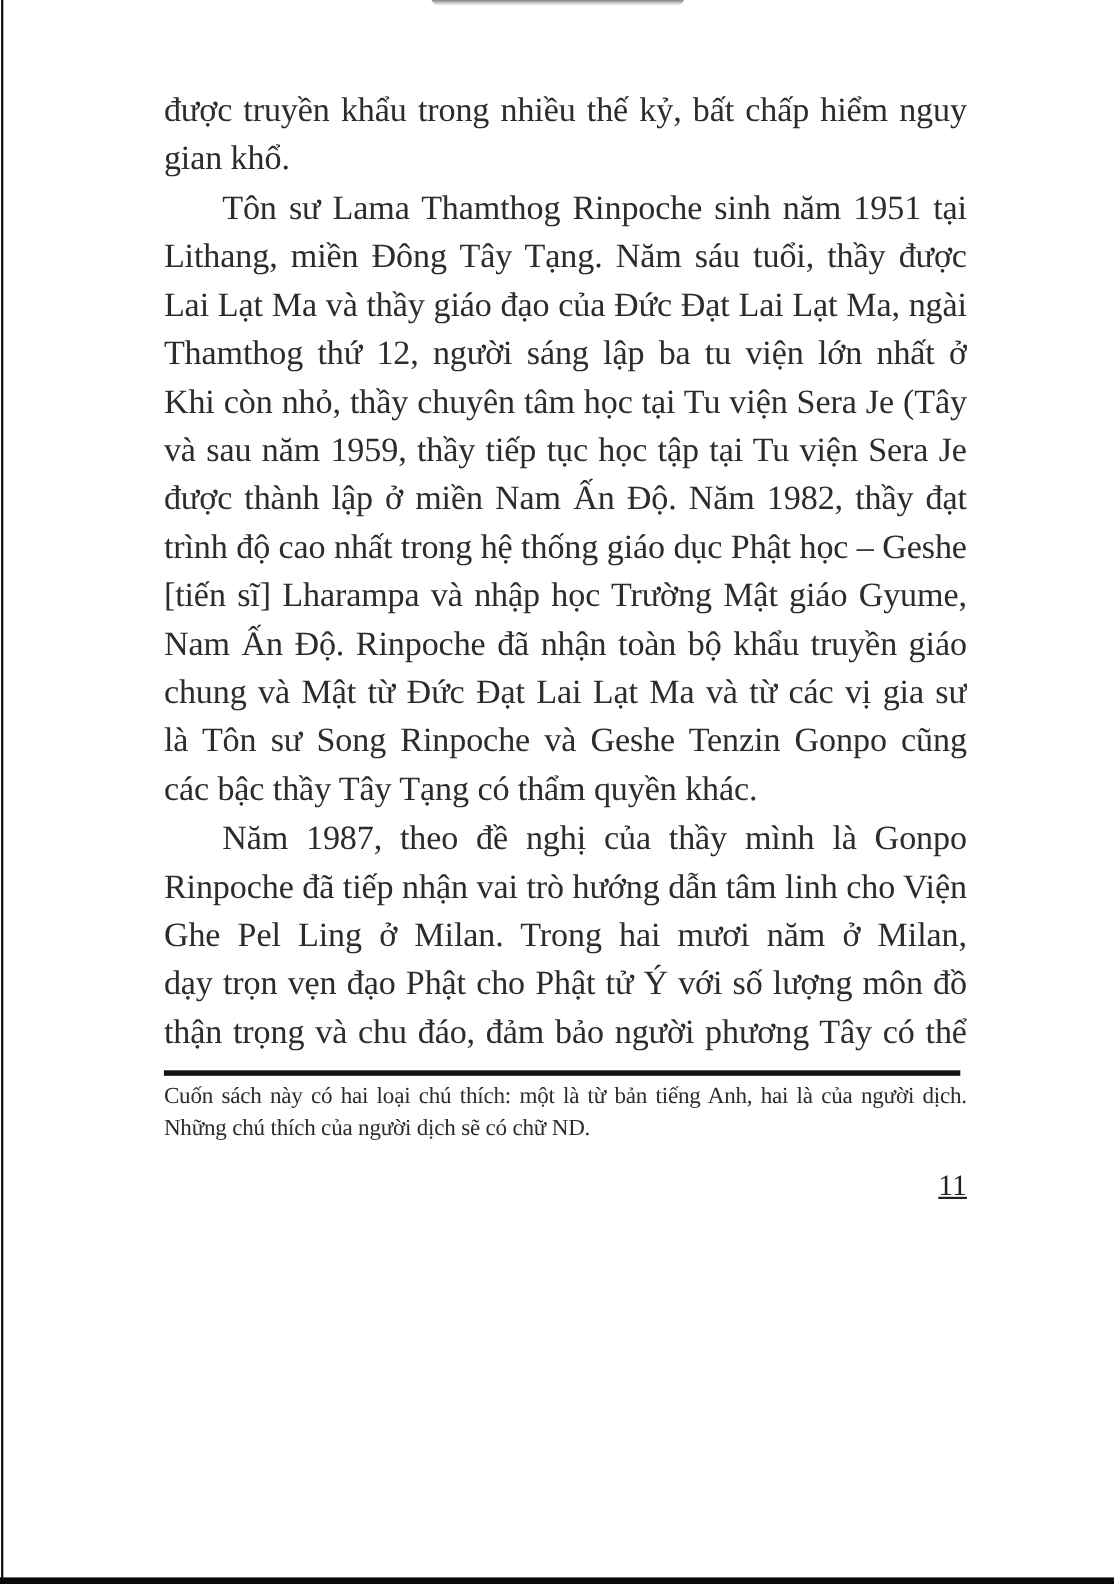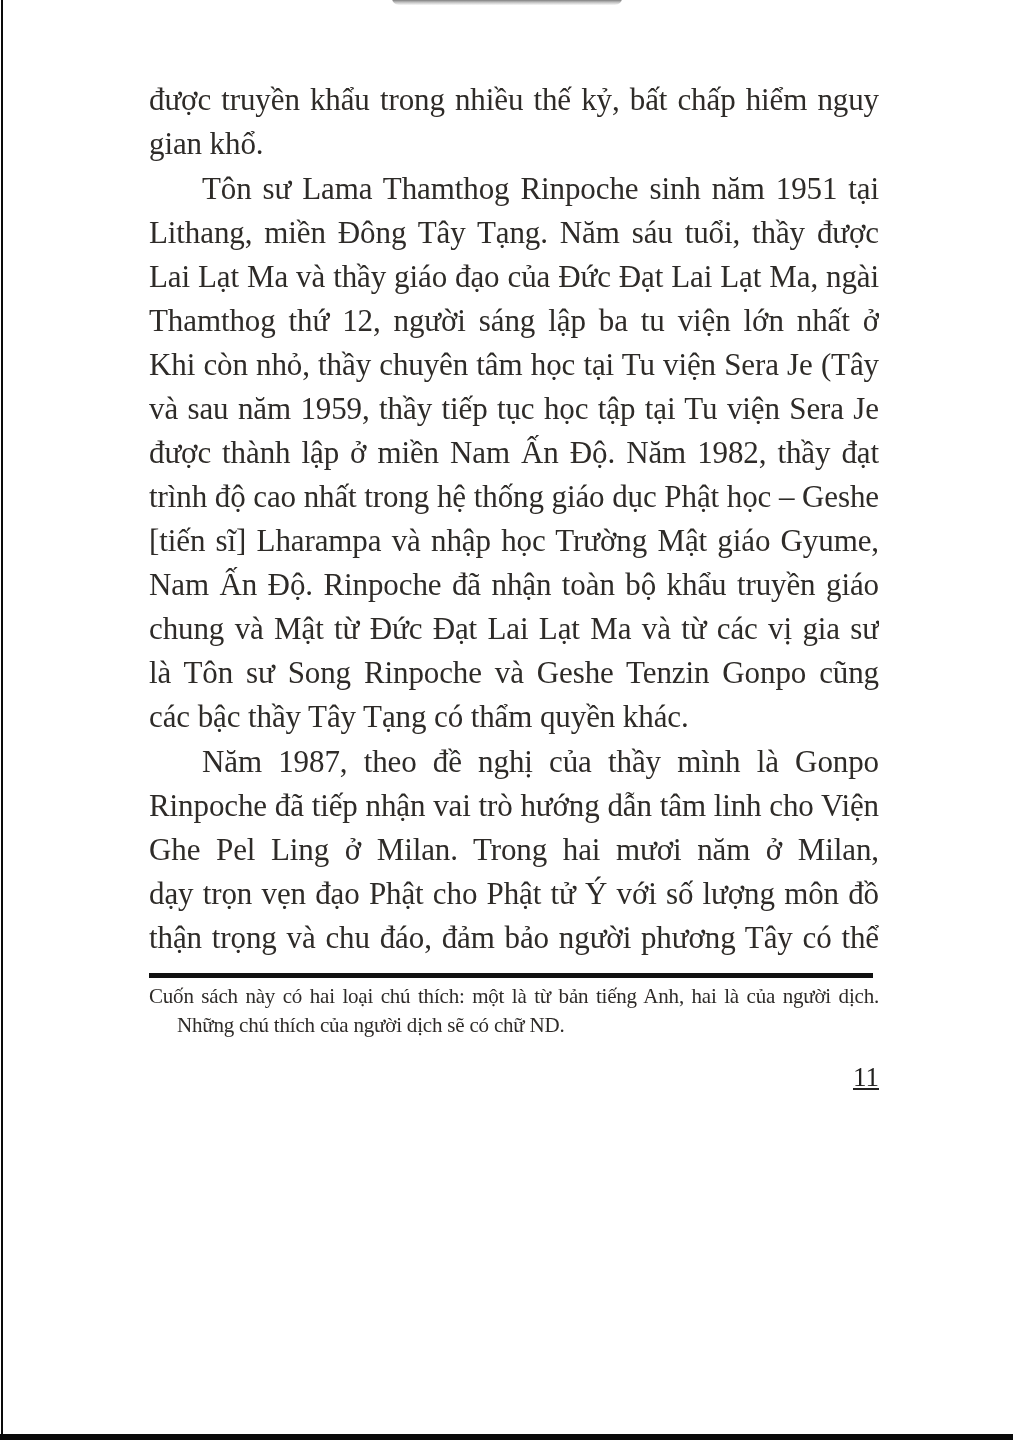--- a/index.html
+++ b/index.html
@@ -70,21 +70,21 @@
     font-size: 21px;
     letter-spacing: -0.2px;
   }
   .footnote .fline {
     line-height: 29px;
     text-align: justify;
     overflow: hidden;
     max-height: 29px;
   }
   .footnote .fline.fjust { text-align-last: justify; }
-  .footnote .fline.flast { text-align-last: left; margin-left: 28px; }
+  .footnote .fline.flast { text-align-last: left; }
   .page-number {
     margin-top: 22px;
     font-size: 27px;
     line-height: 30px;
     text-align: right;
     padding-right: 0px;
     color: #232220;
     text-decoration: underline;
   }
 </style>

